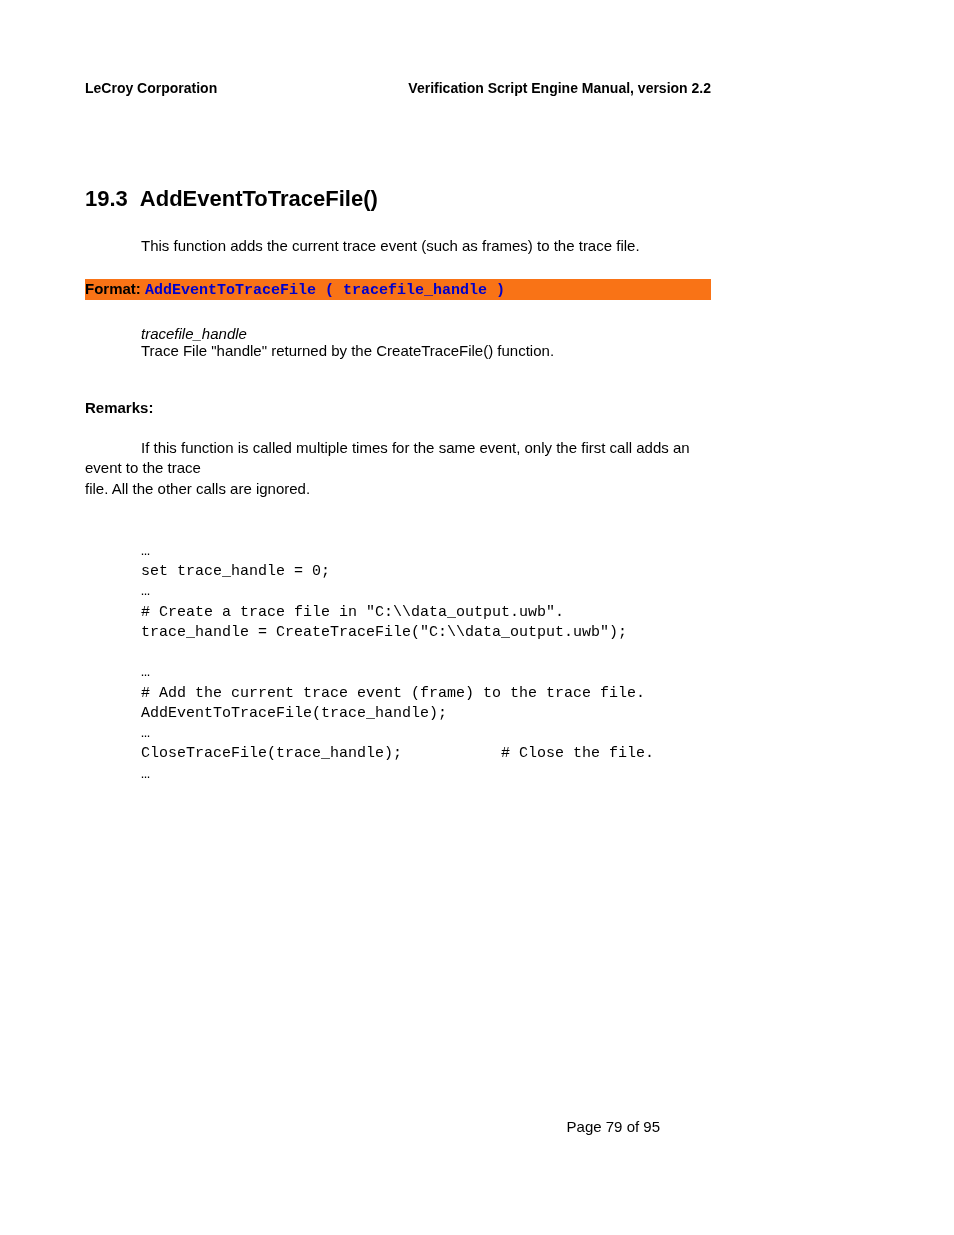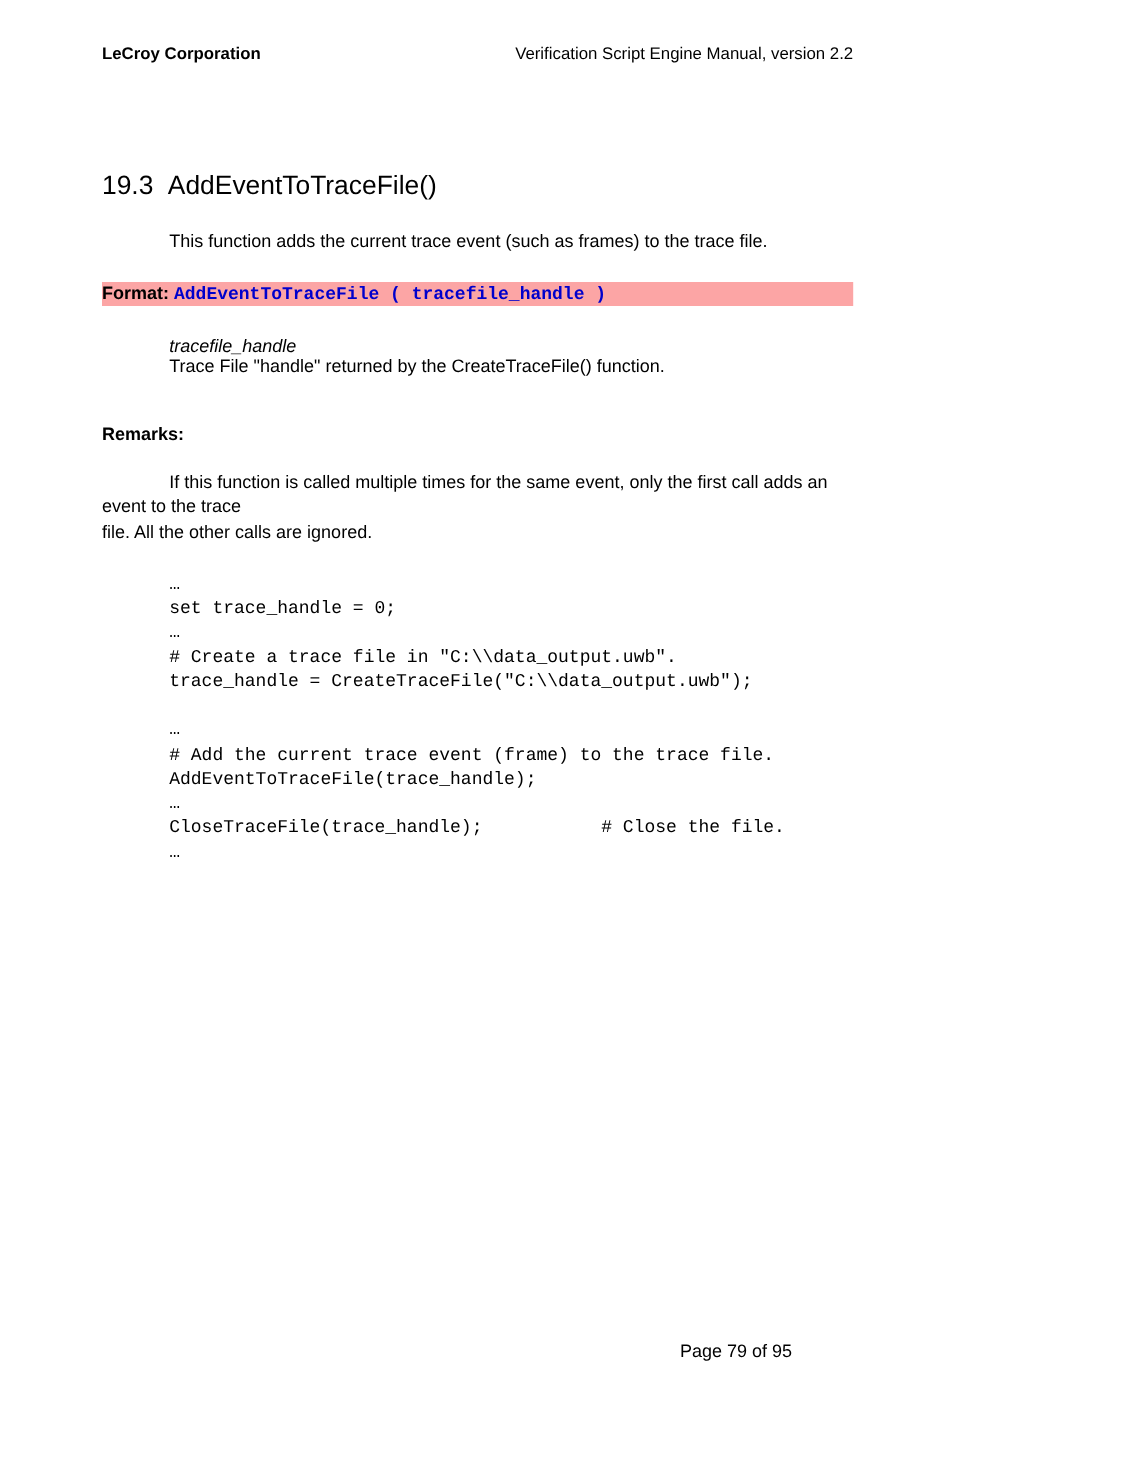--- a/index.html
+++ b/index.html
@@ -7,43 +7,43 @@
     padding: 0;
     background: #ffffff;
     font-family: Arial, Helvetica, sans-serif;
     color: #000;
   }
   .page {
     width: 796px;
     height: 1235px;
     position: relative;
     box-sizing: border-box;
-    padding: 36px 85px 0 85px;
+    padding: 80px 85px 0 85px;
   }
   .header-row {
     display: flex;
     justify-content: space-between;
     font-size: 14px;
     font-weight: bold;
     margin-bottom: 90px;
   }
-  .header-right { font-weight: normal; }
+  .header-right { font-weight: bold; }
   .section-heading {
     font-size: 22px;
-    font-weight: normal;
+    font-weight: bold;
     margin-bottom: 25px;
   }
   .section-heading .num { margin-right: 12px; }
   .description {
     font-size: 15px;
     margin-left: 56px;
     margin-bottom: 25px;
   }
   .format-bar {
-    background: #fca5a5;
+    background: #f97316;
     font-size: 15px;
     padding: 1px 0;
     margin-bottom: 25px;
   }
   .format-label { font-weight: bold; }
   .format-code {
     font-family: "Courier New", monospace;
     font-weight: bold;
     color: #0000cc;
   }
@@ -60,21 +60,21 @@
     flex-direction: column;
   }
   .param-name {
     font-style: italic;
     width: 230px;
     flex-shrink: 0;
   }
   .param-desc { flex: 1; }
   .remarks-text {
     font-size: 15px;
-    margin-bottom: 24px;
+    margin-bottom: 43px;
     line-height: 1.35;
   }
   .remarks-text .indent { margin-left: 56px; }
   .code-block {
     font-family: "Courier New", monospace;
     font-size: 15px;
     white-space: pre;
     margin-left: 56px;
     line-height: 1.35;
   }

